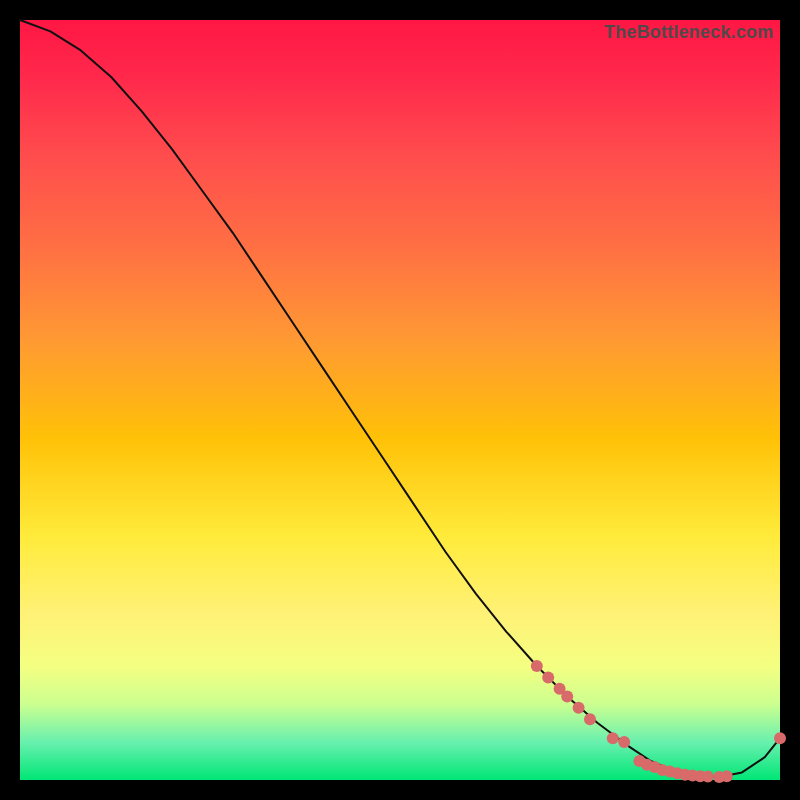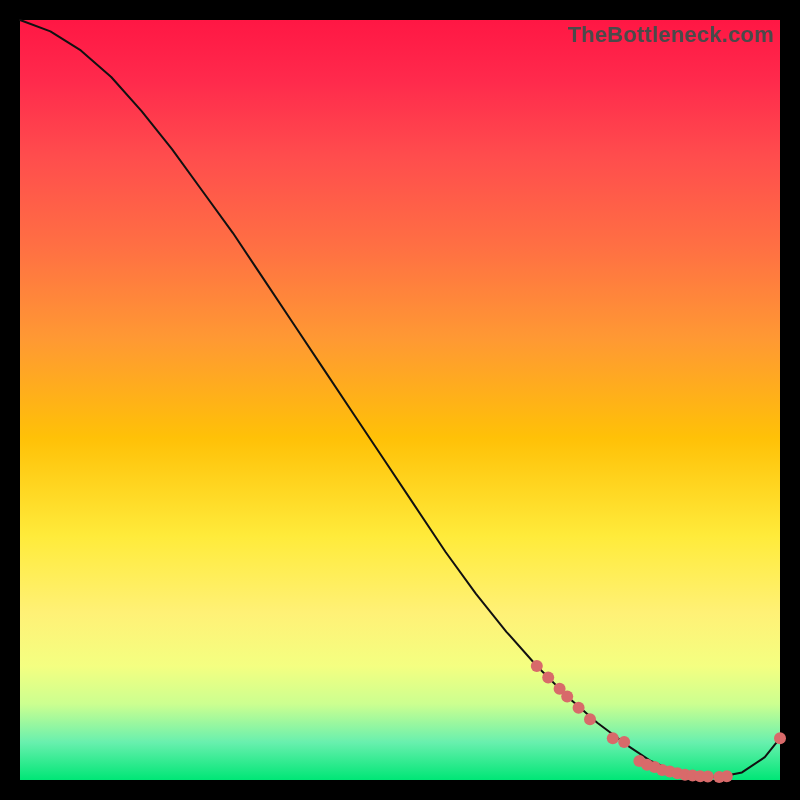--- a/index.html
+++ b/index.html
@@ -45,21 +45,21 @@
       #ccff90 90%,
       #69f0ae 95%,
       #00e676 100%
     );
   }
   .watermark {
     position: absolute;
     top: 2px;
     right: 6px;
     color: #4a4a4a;
-    font-size: 22px;
+    font-size: 18px;
     font-weight: 600;
     letter-spacing: 0.2px;
     user-select: none;
   }
   svg.curve {
     position: absolute;
     left: 0;
     top: 0;
     width: 760px;
     height: 760px;

